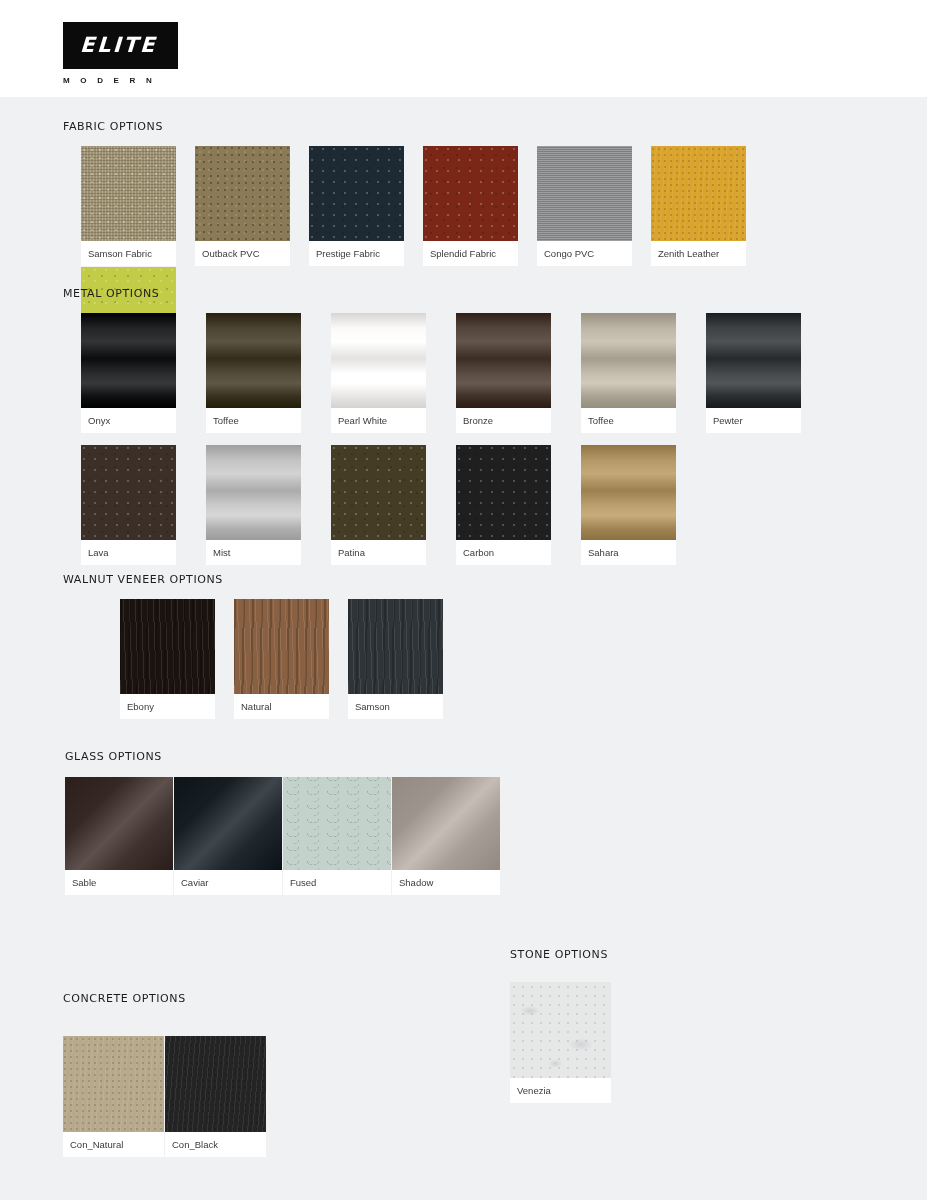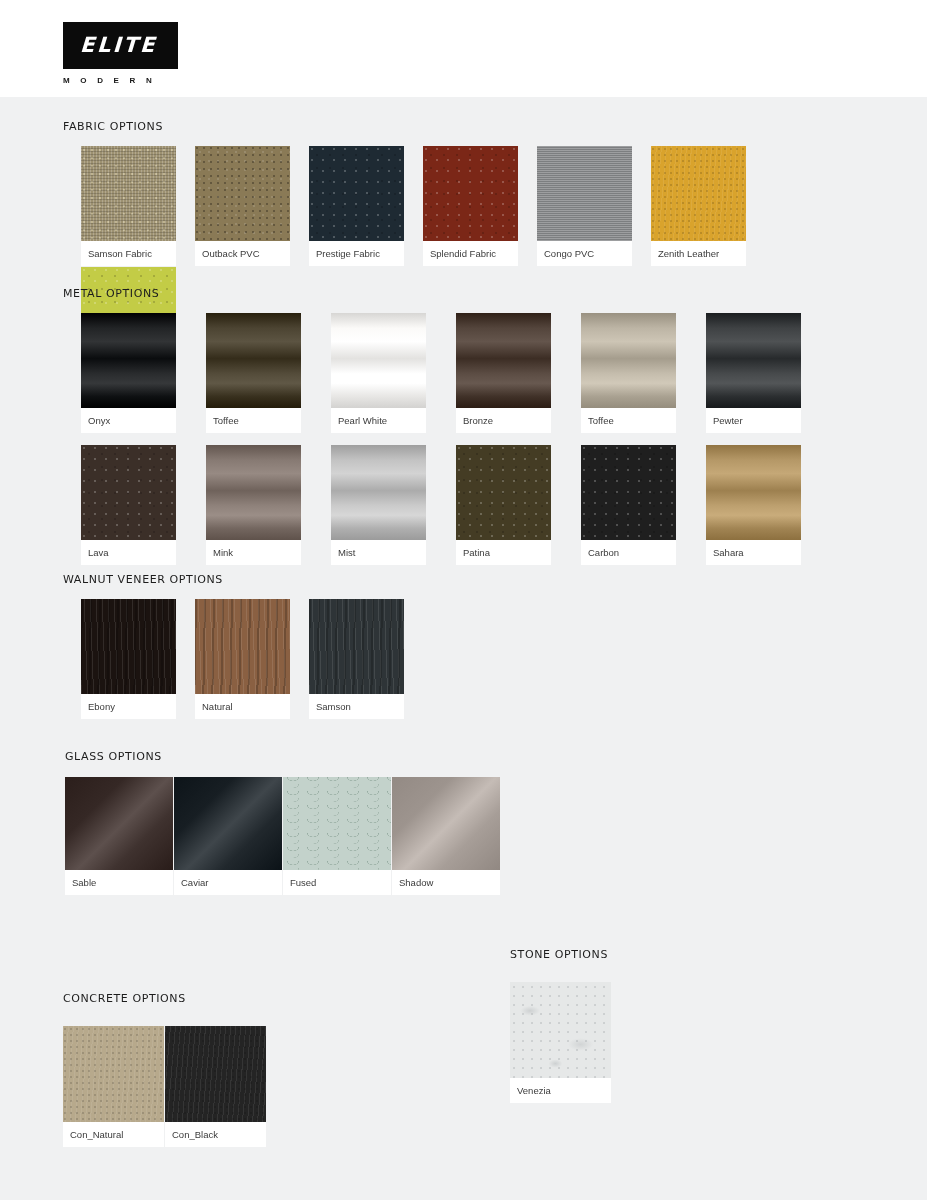--- a/index.html
+++ b/index.html
@@ -276,26 +276,20 @@
       <div class="label">Pewter</div>
     </div>
 
     <div class="card">
       <div class="swatch">
         <div class="swatch-inner tx-speck" style="background: rgb(59, 47, 40);"></div>
       </div>
       <div class="label">Lava</div>
     </div>
 
-    <div class="card">
-      <div class="swatch">
-        <div class="swatch-inner metalband" style="background: linear-gradient(rgb(99, 86, 79) 0%, rgb(135, 122, 115) 16%, rgb(151, 138, 131) 30%, rgb(111, 98, 91) 48%, rgb(143, 130, 123) 64%, rgb(155, 142, 135) 74%, rgb(115, 102, 95) 88%, rgb(95, 82, 75) 100%);"></div>
-      </div>
-      <div class="label">Mink</div>
-    </div>
 
     <div class="card">
       <div class="swatch">
         <div class="swatch-inner metalband" style="background: linear-gradient(rgb(159, 159, 159) 0%, rgb(195, 195, 195) 16%, rgb(211, 211, 211) 30%, rgb(171, 171, 171) 48%, rgb(203, 203, 203) 64%, rgb(215, 215, 215) 74%, rgb(175, 175, 175) 88%, rgb(155, 155, 155) 100%);"></div>
       </div>
       <div class="label">Mist</div>
     </div>
 
     <div class="card">
       <div class="swatch">
@@ -316,21 +310,21 @@
         <div class="swatch-inner metalband" style="background: linear-gradient(rgb(145, 116, 67) 0%, rgb(181, 152, 103) 16%, rgb(197, 168, 119) 30%, rgb(157, 128, 79) 48%, rgb(189, 160, 111) 64%, rgb(201, 172, 123) 74%, rgb(161, 132, 83) 88%, rgb(141, 112, 63) 100%);"></div>
       </div>
       <div class="label">Sahara</div>
     </div>
 
   </div>
 </div>
 
 <div class="section" style="left:63px; top:573px; width:420px;">
   <div class="section-title">WALNUT VENEER OPTIONS</div>
-  <div class="grid size-a" style="margin-top:13px;">
+  <div class="grid size-a" style="margin-top:13px;justify-content:center;">
 
     <div class="card">
       <div class="swatch">
         <div class="swatch-inner tx-grain" style="background: rgb(27, 19, 16);"></div>
       </div>
       <div class="label">Ebony</div>
     </div>
 
     <div class="card">
       <div class="swatch">
@@ -380,21 +374,21 @@
         <div class="swatch-inner glassdiag" style="background: linear-gradient(135deg, rgb(147, 138, 132) 0%, rgb(157, 148, 142) 30%, rgb(197, 188, 182) 52%, rgb(167, 158, 152) 70%, rgb(145, 136, 130) 100%);"></div>
       </div>
       <div class="label">Shadow</div>
     </div>
 
   </div>
 </div>
 
 <div class="section" style="left:63px; top:992px; width:240px;">
   <div class="section-title">CONCRETE OPTIONS</div>
-  <div class="grid size-c" style="margin-top:21px;align-items:flex-end;">
+  <div class="grid size-c" style="margin-top:31px;align-items:flex-end;">
 
     <div class="card">
       <div class="swatch">
         <div class="swatch-inner tx-conc" style="background: rgb(183, 169, 140);"></div>
       </div>
       <div class="label">Con_Natural</div>
     </div>
 
     <div class="card">
       <div class="swatch">

